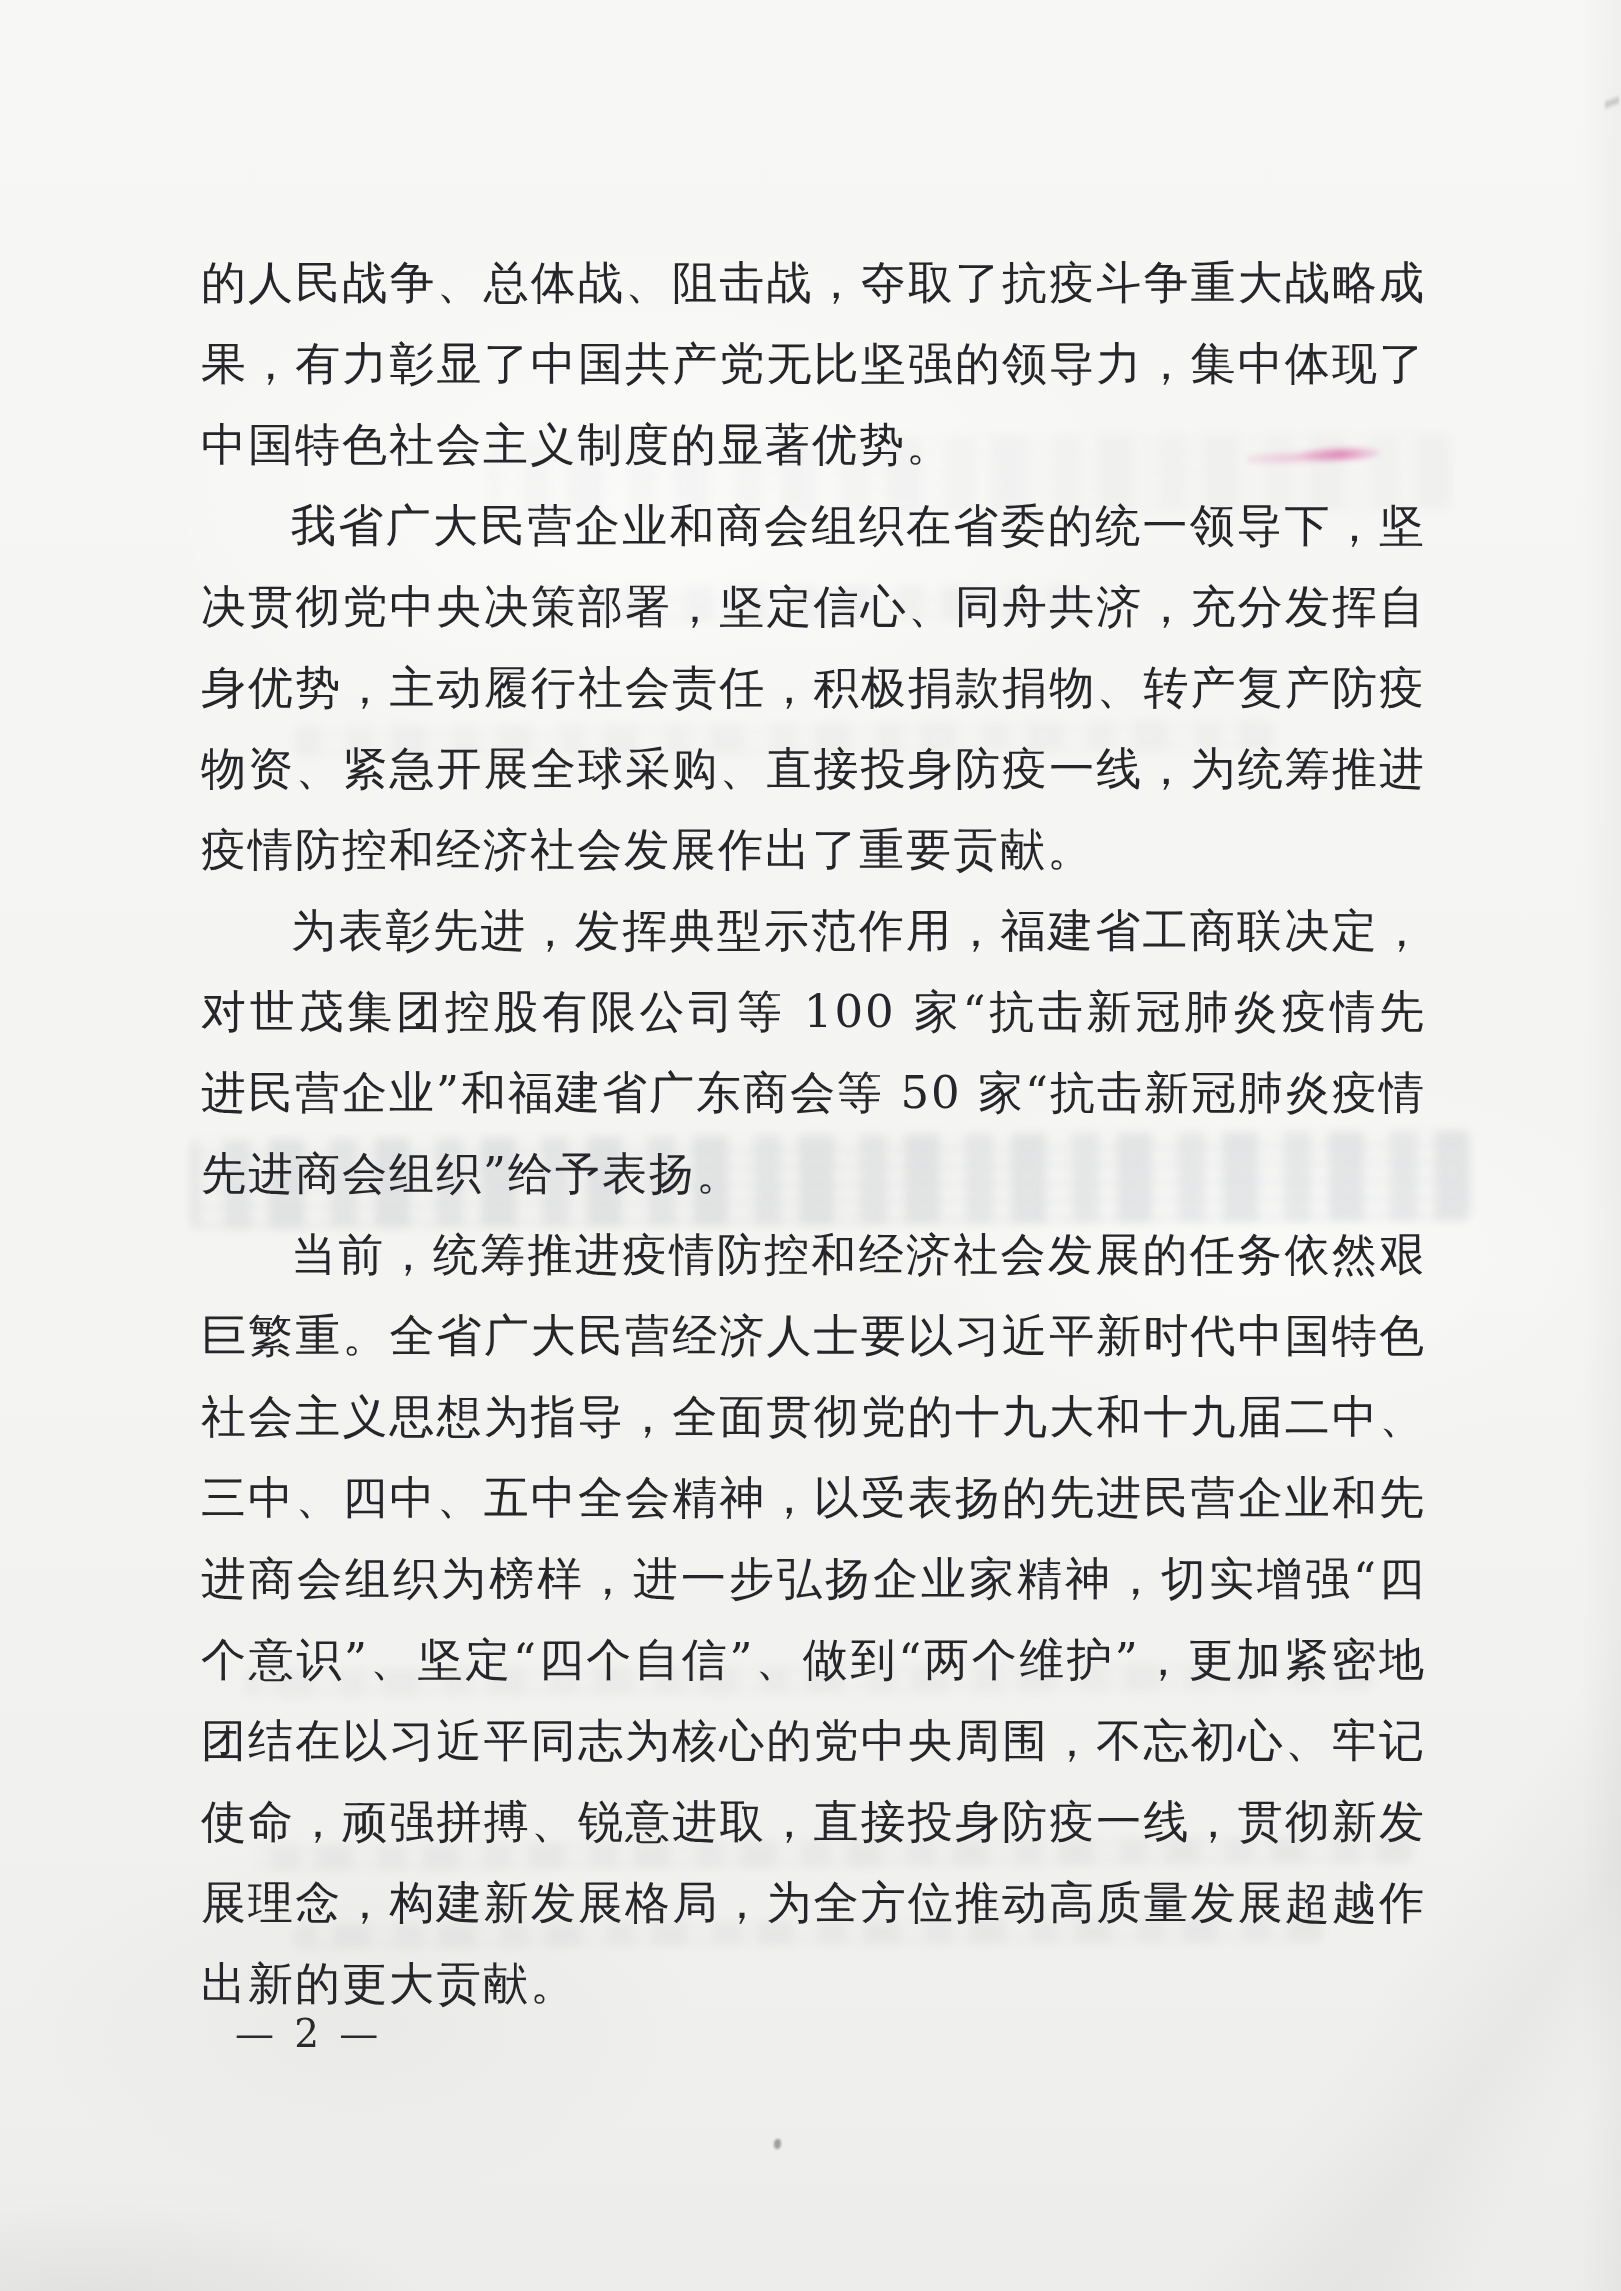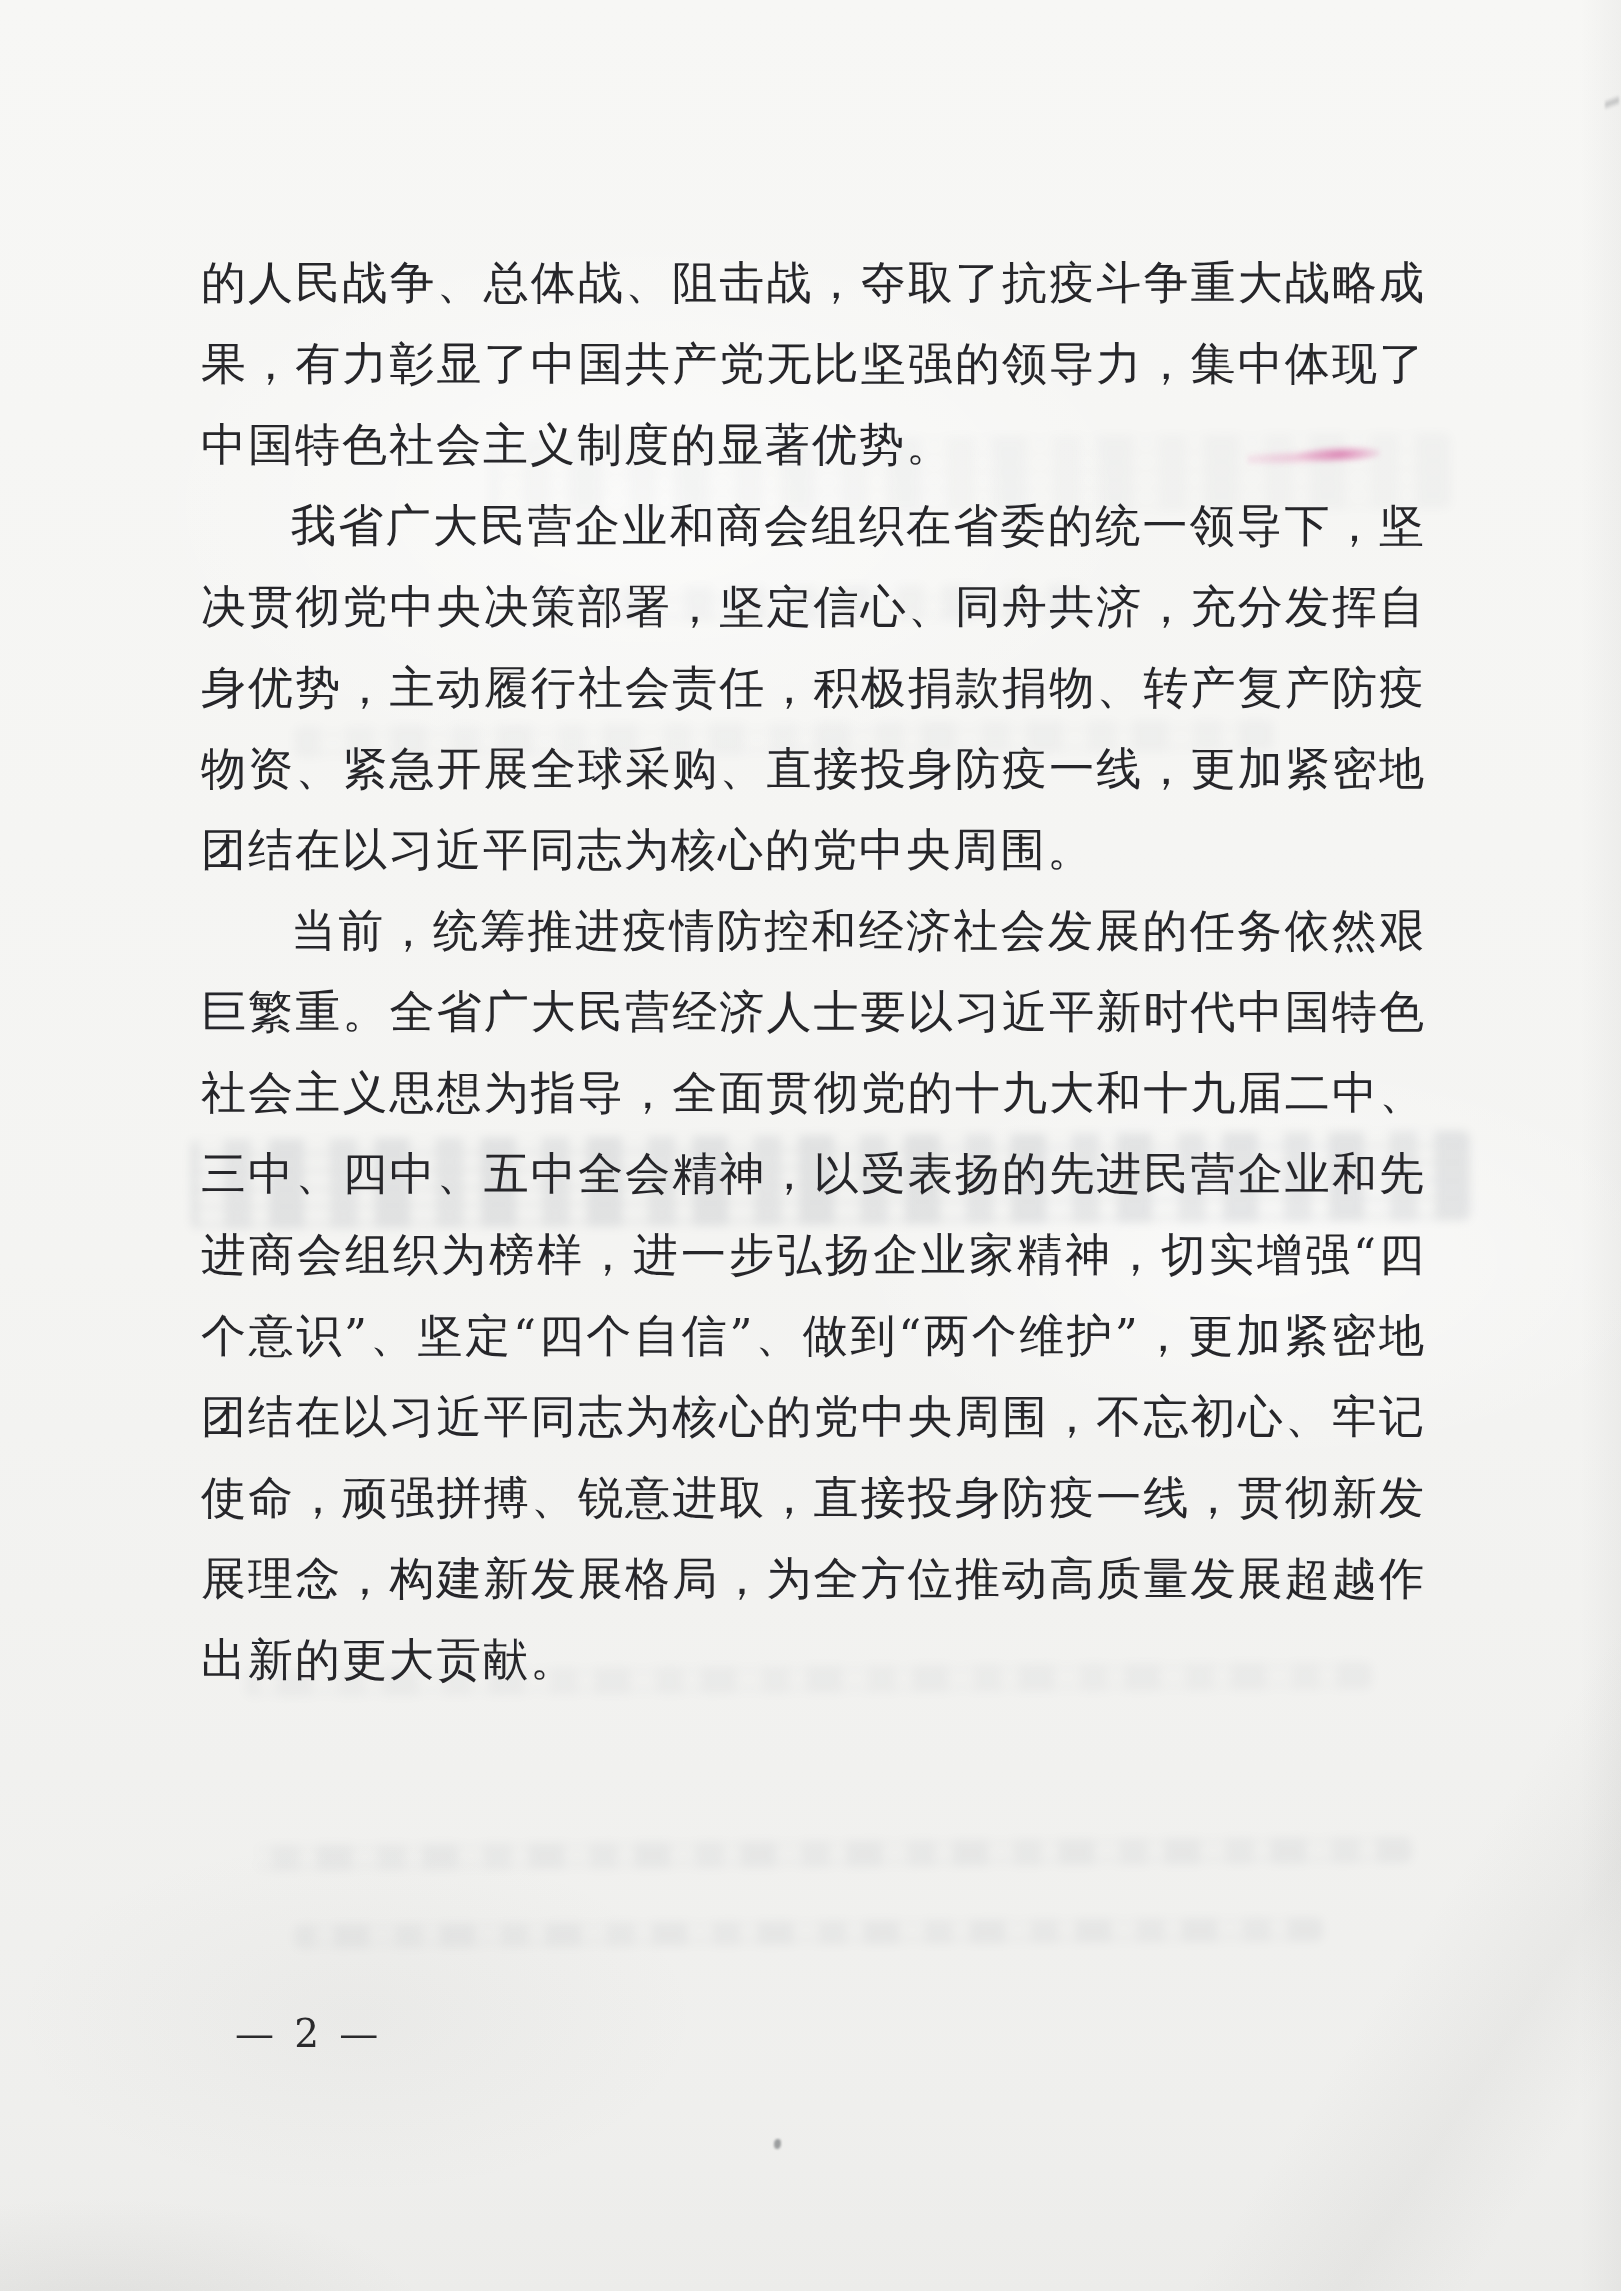--- a/index.html
+++ b/index.html
@@ -129,21 +129,22 @@
   <div class="ghost chunks" style="left:490px; top:436px; width:961px; height:76px; opacity:0.045;"></div>
   <div class="ghost chunks" style="left:534px; top:586px; width:549px; height:35px; opacity:0.06;"></div>
   <div class="ghost chunks" style="left:294px; top:723px; width:980px; height:31px; opacity:0.05;"></div>
   <div class="ghost chunks" style="left:191px; top:1135px; width:1279px; height:90px; opacity:0.15;"></div>
   <div class="ghost chunks" style="left:245px; top:1666px; width:1127px; height:27.4px; opacity:0.06;"></div>
   <div class="ghost chunks" style="left:255px; top:1841px; width:1157px; height:25.5px; opacity:0.08;"></div>
   <div class="ghost chunks" style="left:294px; top:1921px; width:1029px; height:23.5px; opacity:0.08;"></div>
 
   <div class="body-text">
     <p class="para">的人民战争、总体战、阻击战，夺取了抗疫斗争重大战略成果，有力彰显了中国共产党无比坚强的领导力，集中体现了中国特色社会主义制度的显著优势。</p>
-    <p class="para indent">我省广大民营企业和商会组织在省委的统一领导下，坚决贯彻党中央决策部署，坚定信心、同舟共济，充分发挥自身优势，主动履行社会责任，积极捐款捐物、转产复产防疫物资、紧急开展全球采购、直接投身防疫一线，更加紧密地团结在以习近平同志为核心的党中央周围。</p>
+    <p class="para indent">我省广大民营企业和商会组织在省委的统一领导下，坚决贯彻党中央决策部署，坚定信心、同舟共济，充分发挥自身优势，主动履行社会责任，积极捐款捐物、转产复产防疫物资、紧急开展全球采购、直接投身防疫一线，为统筹推进疫情防控和经济社会发展作出了重要贡献。</p>
+    <p class="para indent">为表彰先进，发挥典型示范作用，福建省工商联决定，对世茂集团控股有限公司等 100 家“抗击新冠肺炎疫情先进民营企业”和福建省广东商会等 50 家“抗击新冠肺炎疫情先进商会组织”给予表扬。</p>
     <p class="para indent">当前，统筹推进疫情防控和经济社会发展的任务依然艰巨繁重。全省广大民营经济人士要以习近平新时代中国特色社会主义思想为指导，全面贯彻党的十九大和十九届二中、三中、四中、五中全会精神，以受表扬的先进民营企业和先进商会组织为榜样，进一步弘扬企业家精神，切实增强“四个意识”、坚定“四个自信”、做到“两个维护”，更加紧密地团结在以习近平同志为核心的党中央周围，不忘初心、牢记使命，顽强拼搏、锐意进取，直接投身防疫一线，贯彻新发展理念，构建新发展格局，为全方位推动高质量发展超越作出新的更大贡献。</p>
   </div>
 
   <div class="page-number">— 2 —</div>
 
   <div class="pink-smudge"></div>
   <div class="speck"></div>
   <div class="edge-crease"></div>
 
 </div>

